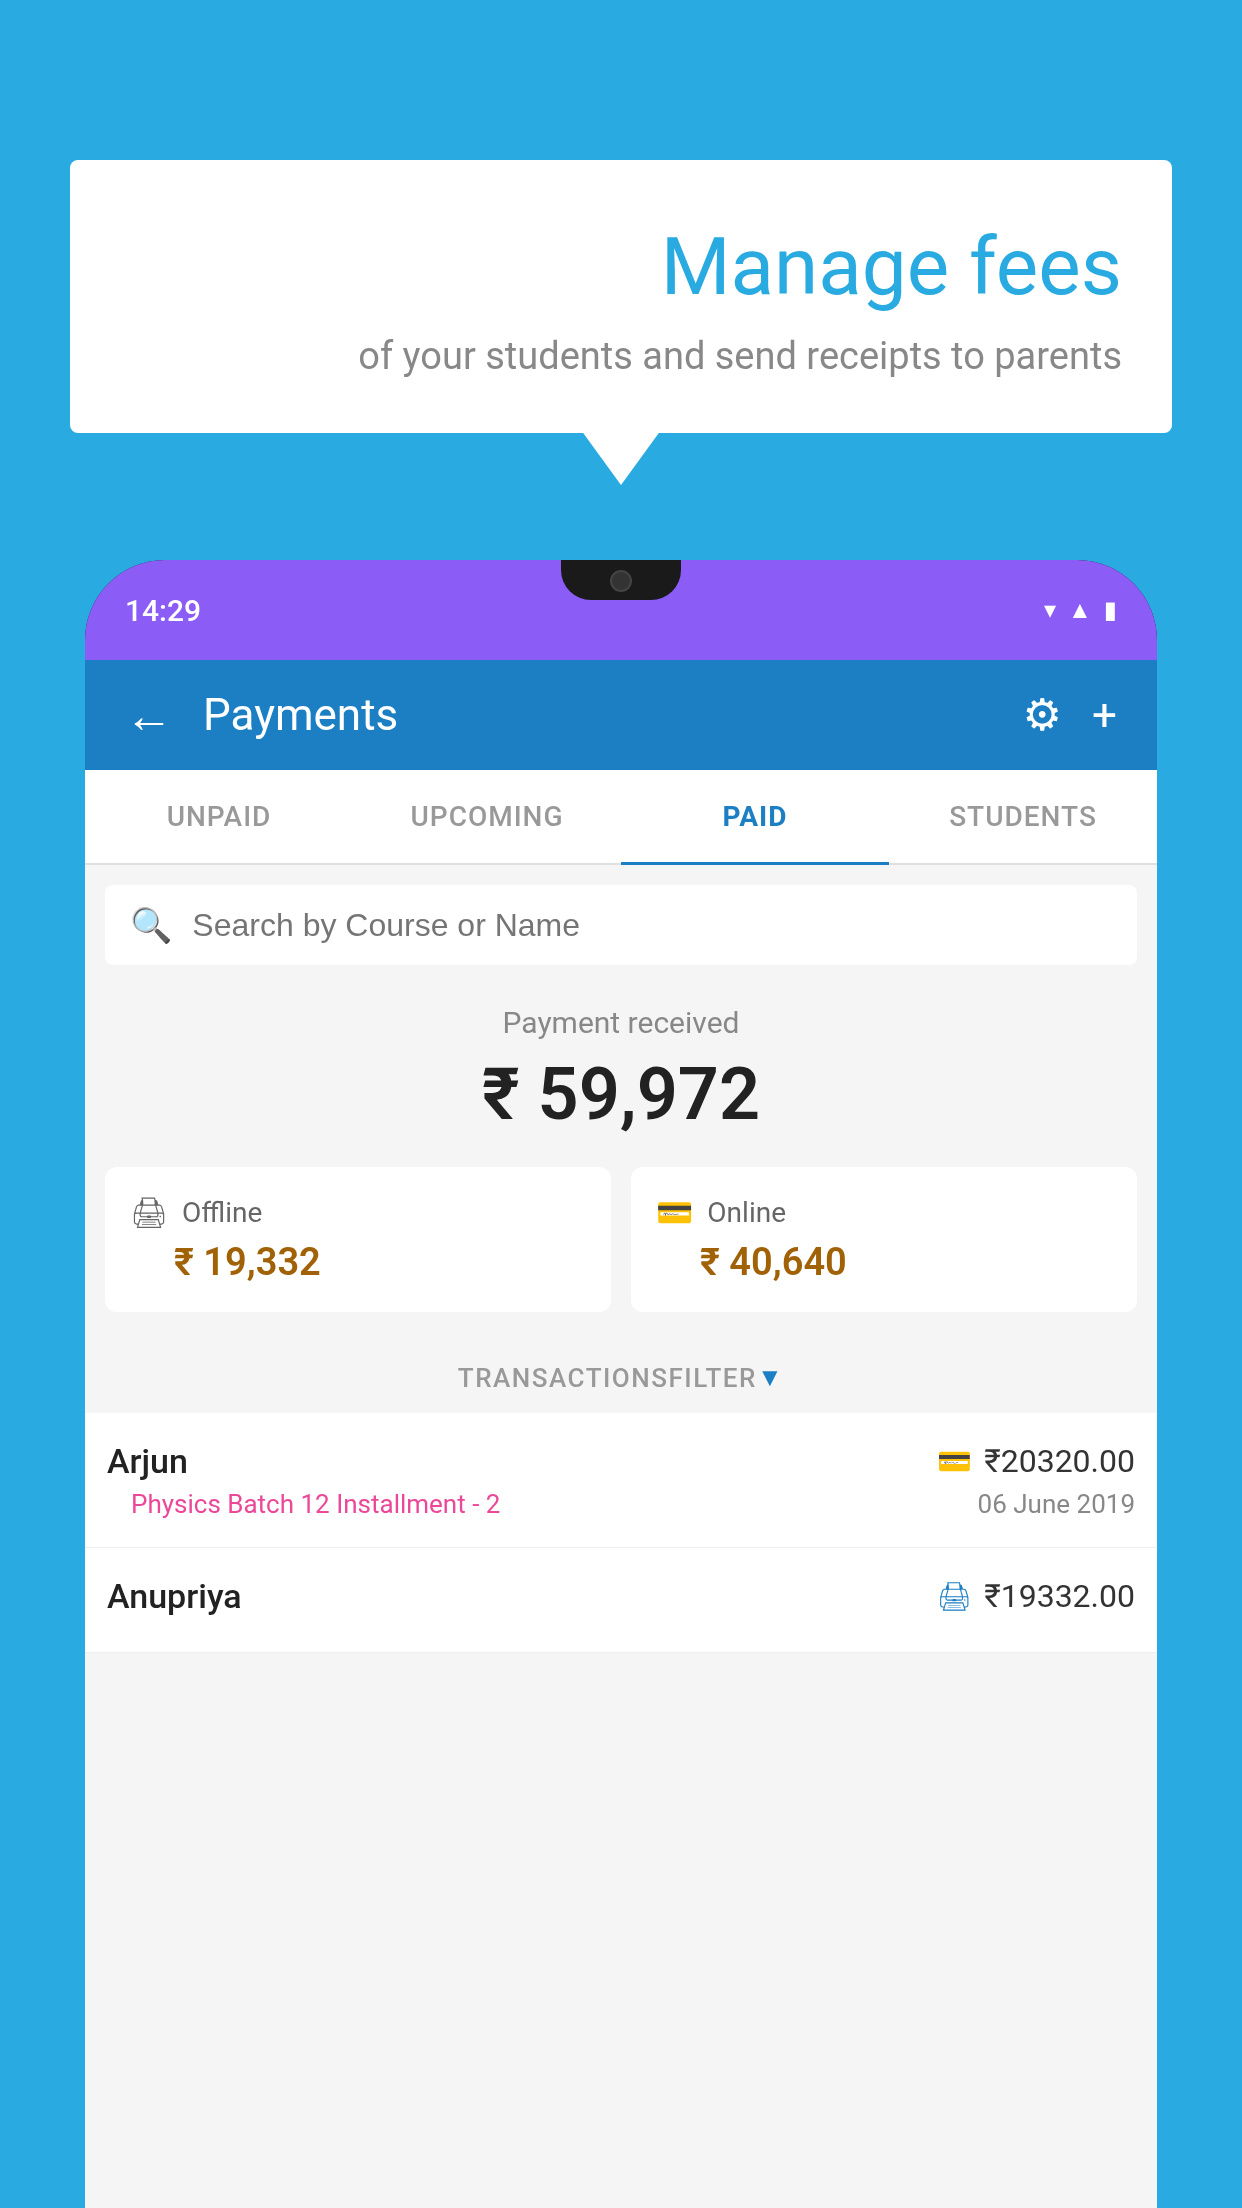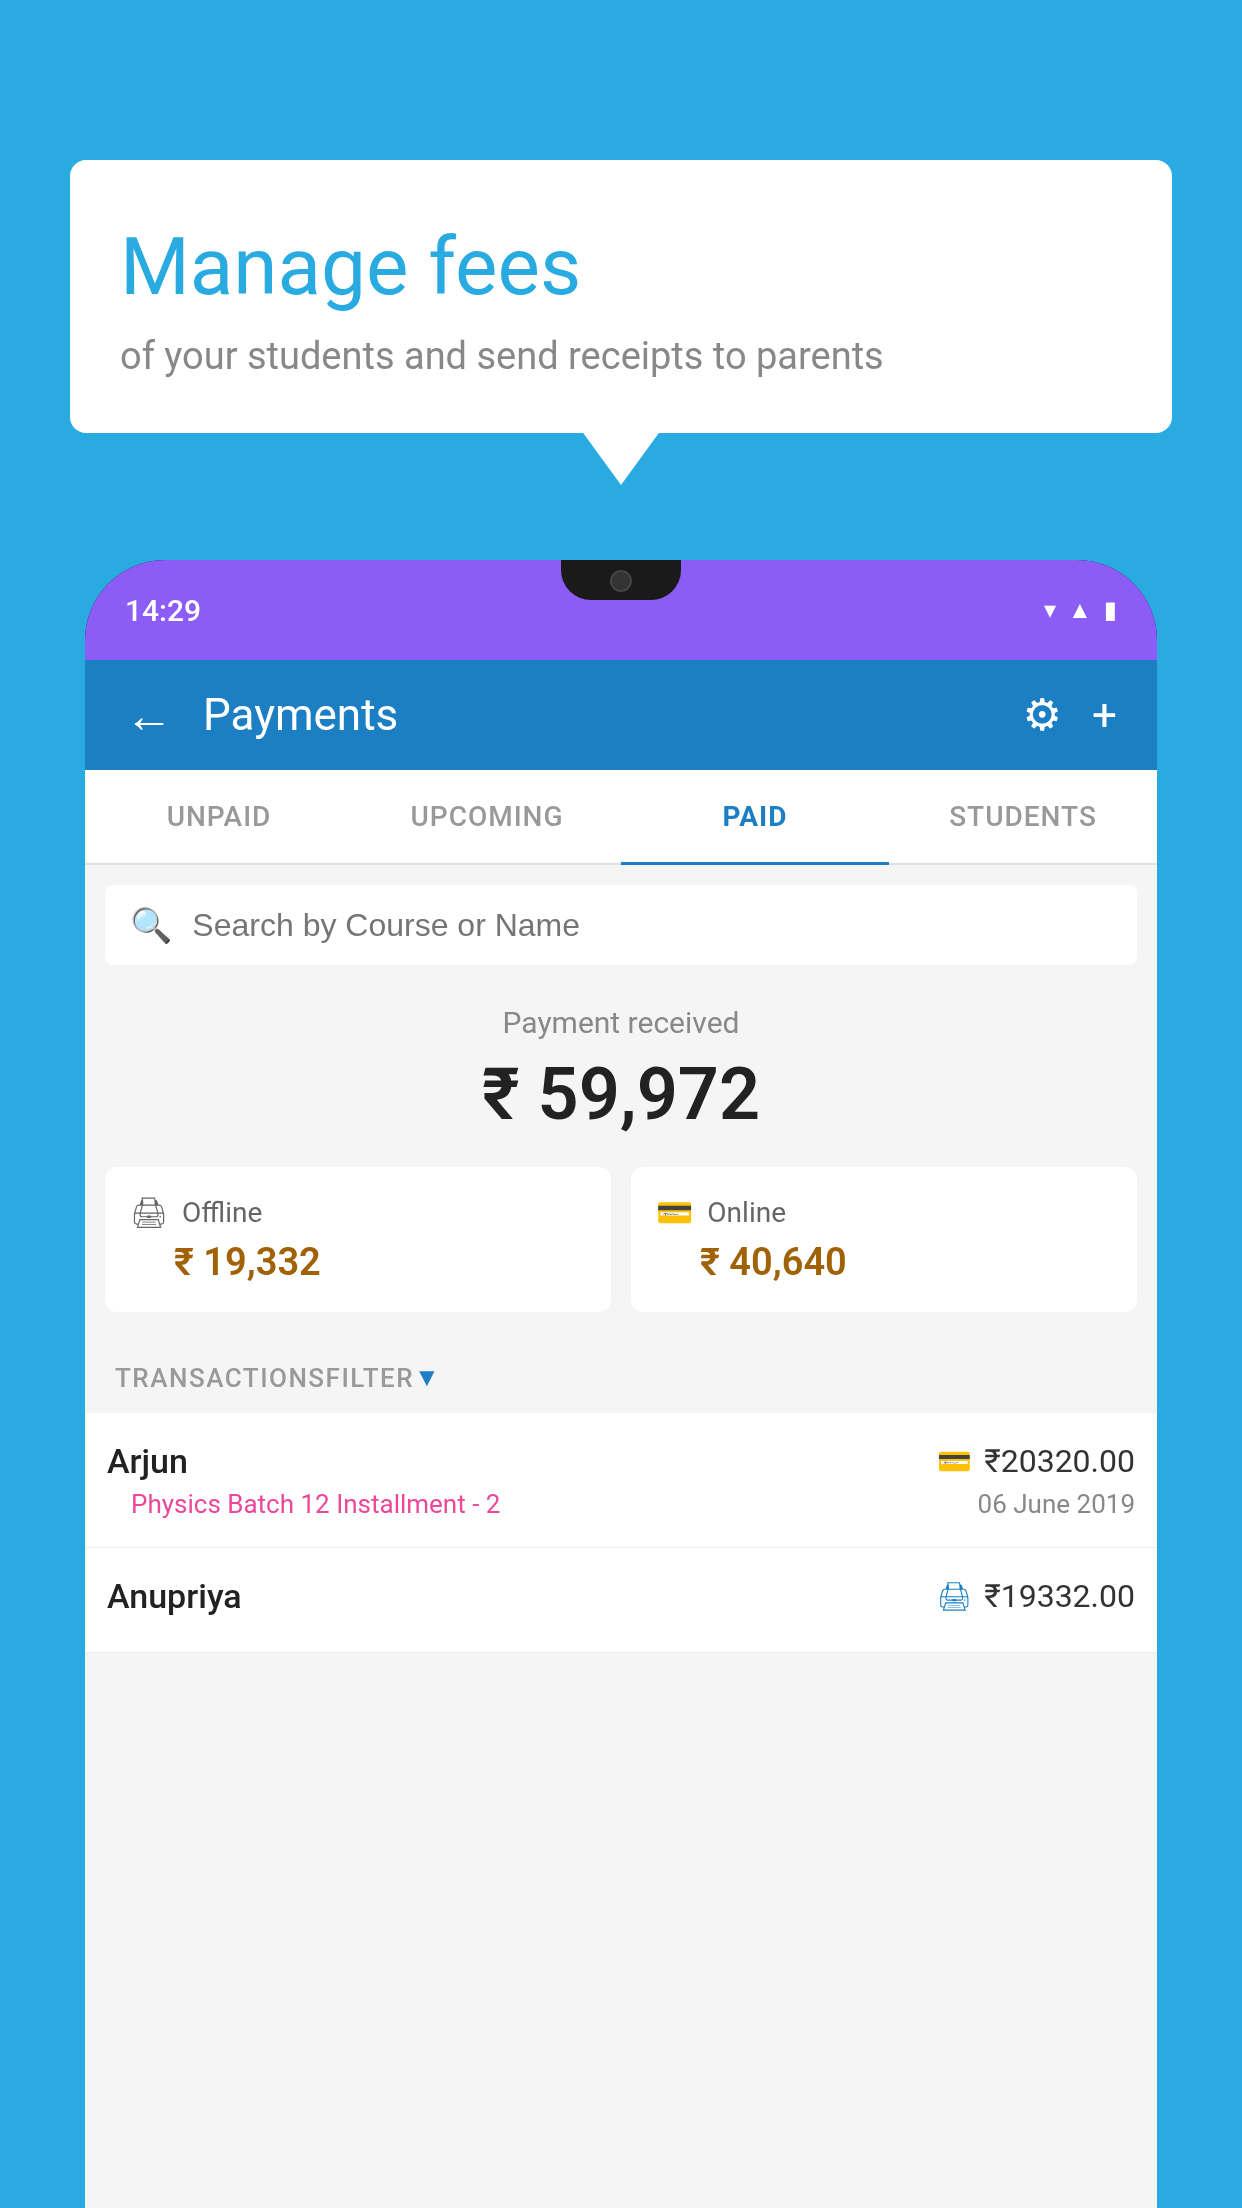--- a/index.html
+++ b/index.html
@@ -14,23 +14,23 @@
       position: relative;
     }
 
     
     .speech-bubble {
       position: absolute;
       top: 160px;
       left: 70px;
       right: 70px;
       background: white;
-      border-radius: 16px;
+      border-radius: 8px;
       padding: 60px 50px 55px;
-      text-align: left;
+      text-align: right;
     }
     .speech-bubble::after {
       content: '';
       position: absolute;
       bottom: -52px;
       left: 50%;
       transform: translateX(-50%);
       width: 0;
       height: 0;
       border-left: 40px solid transparent;
@@ -240,21 +240,21 @@
       font-size: 38px;
       font-weight: 600;
       color: #a16207;
       padding-left: 4px;
       margin-left: 40px;
     }
 
     
     .transactions-header {
       display: flex;
-      justify-content: flex-start;
+      justify-content: center;
       align-items: center;
       padding: 20px 30px;
       background: #f5f5f5;
     }
     .transactions-header .tx-label {
       font-size: 26px;
       color: #999;
       letter-spacing: 1.5px;
       font-weight: 500;
     }

